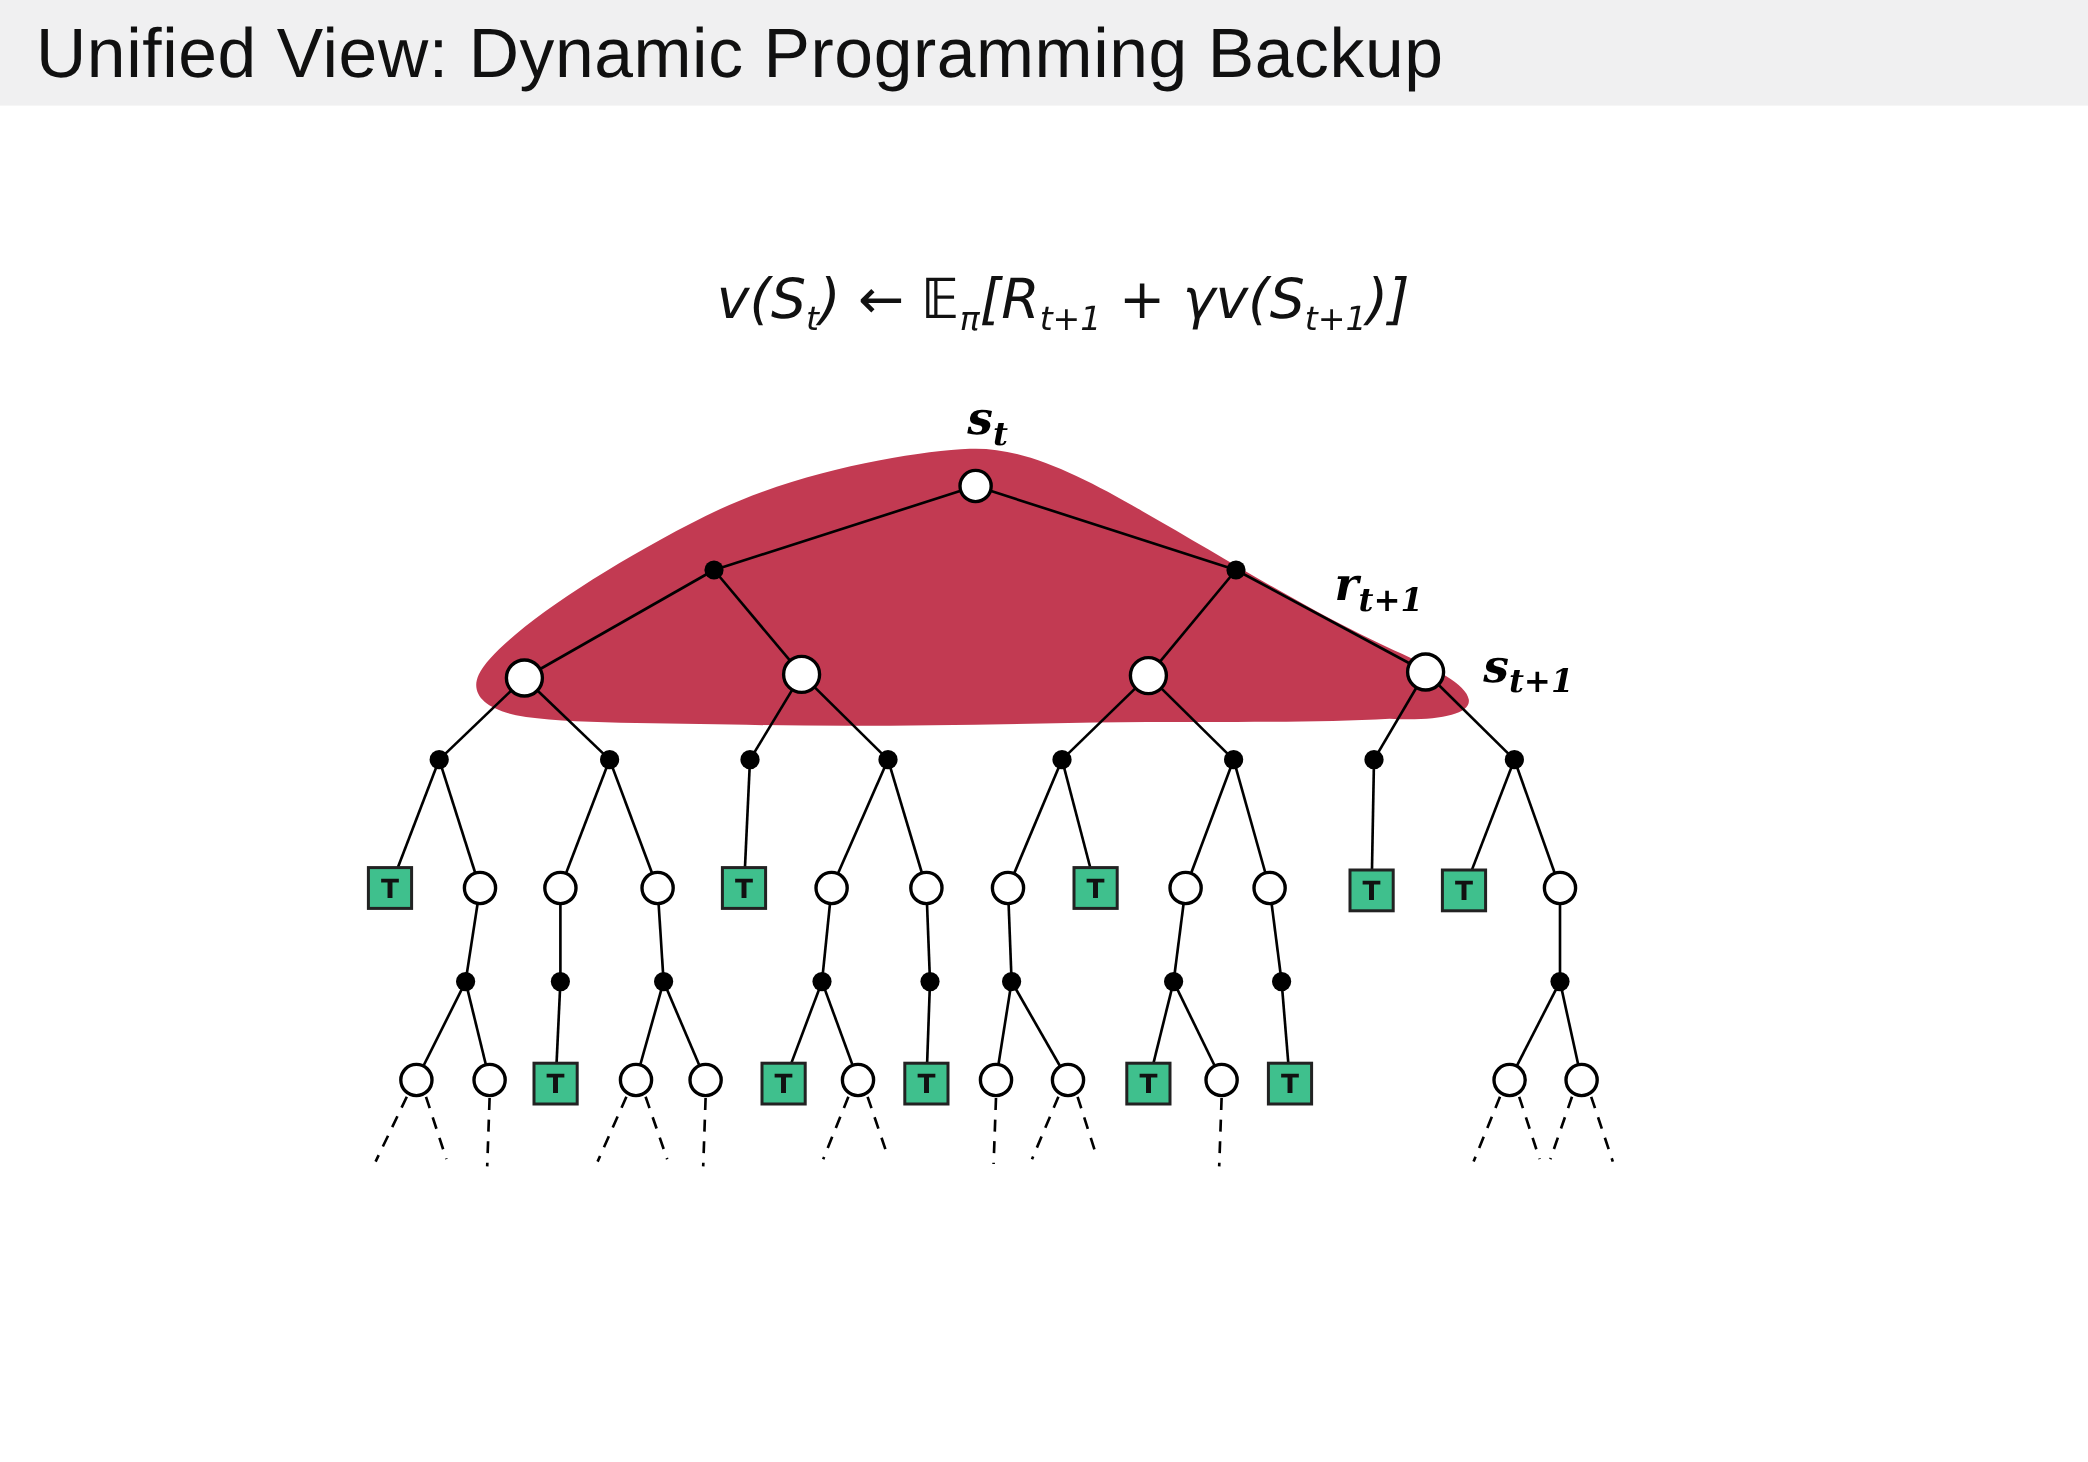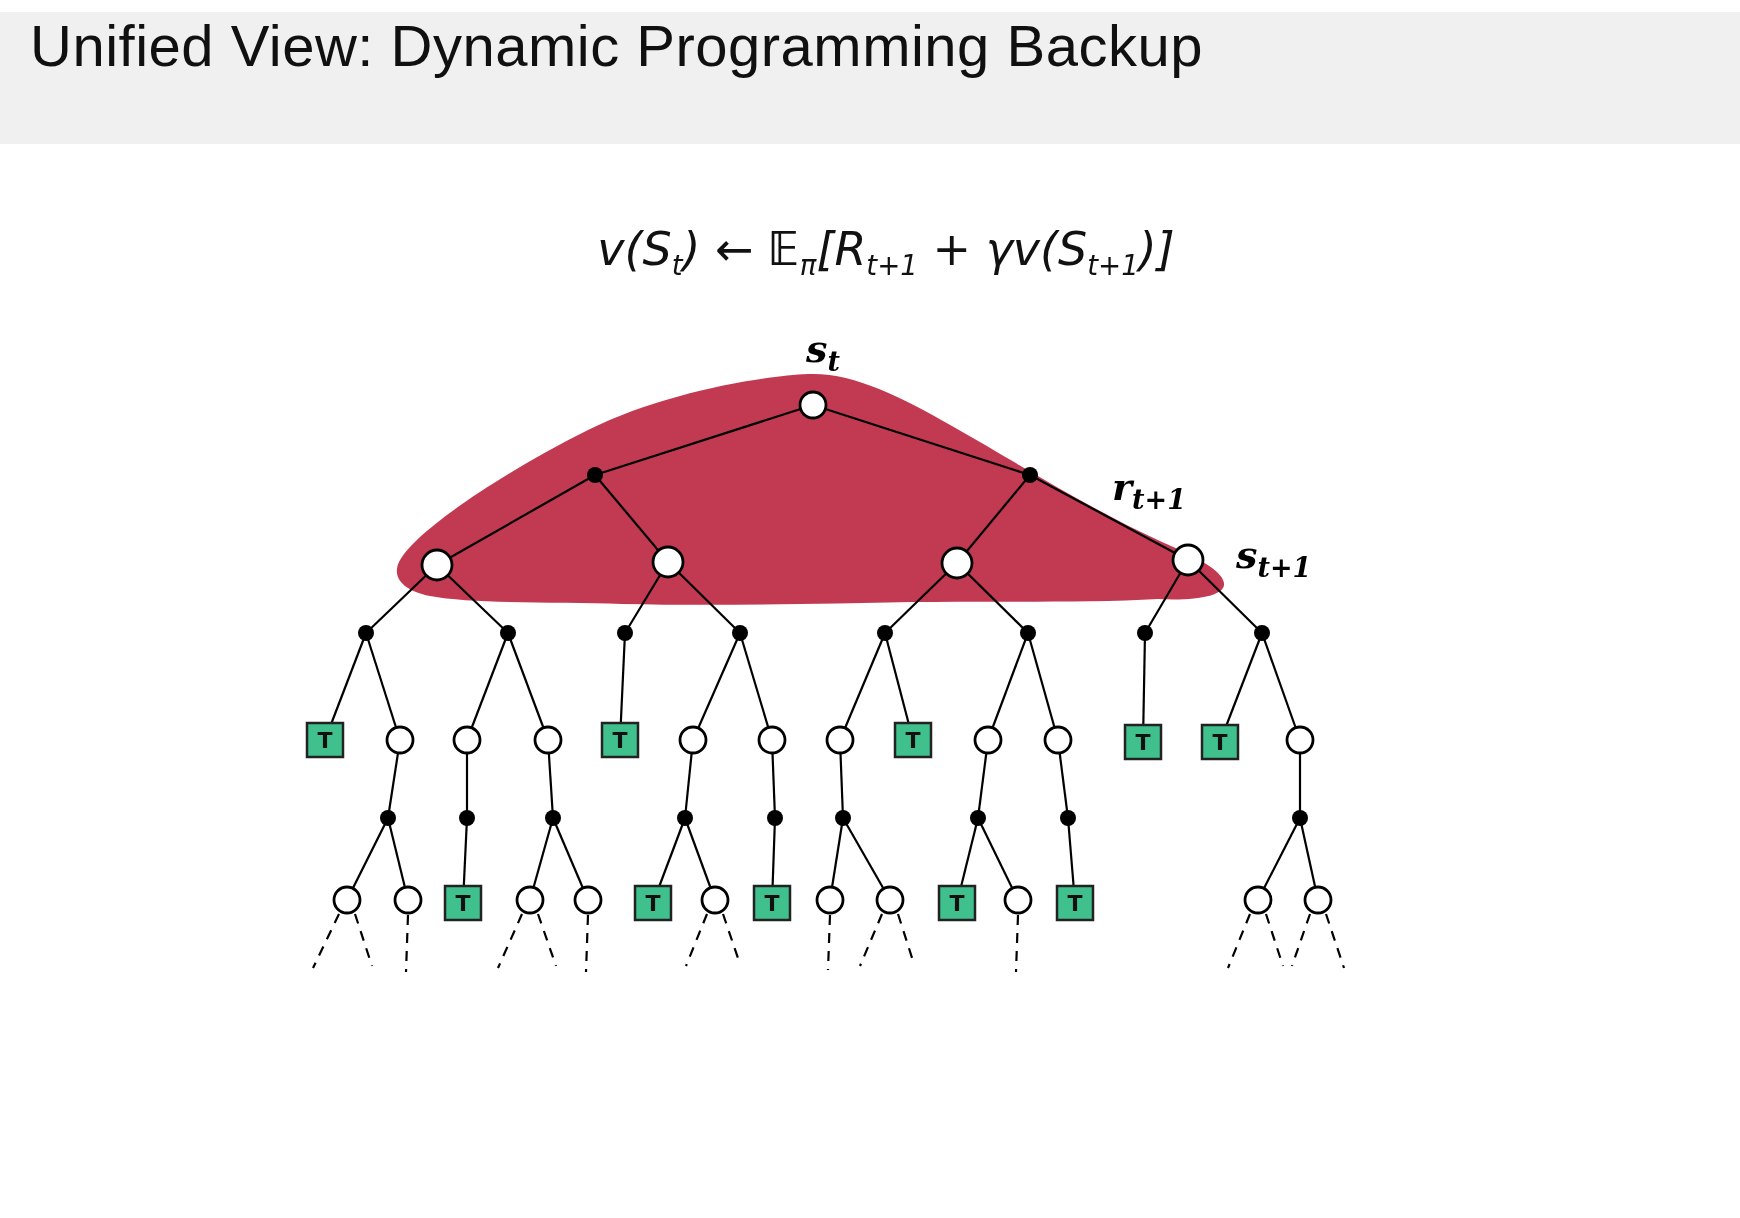--- a/index.html
+++ b/index.html
@@ -6,25 +6,25 @@
   .slide {
     position: relative;
     width: 1740px;
     height: 1218px;
     background: #ffffff;
     overflow: hidden;
     font-family: "Liberation Sans", sans-serif;
   }
   .titlebar {
     position: absolute;
-    top: 12px; left: 0; right: 0;
-    height: 132px;
+    top: 0; left: 0; right: 0;
+    height: 88px;
     background: #f0f0f1;
     display: flex;
-    align-items: flex-start;
+    align-items: center;
     padding: 0 30px;
     box-sizing: border-box;
   }
   .titlebar h1 {
     margin: 0;
     font-size: 58px;
     font-weight: 500;
     color: #101010;
     letter-spacing: 0.5px;
     font-family: "Liberation Sans", sans-serif;

